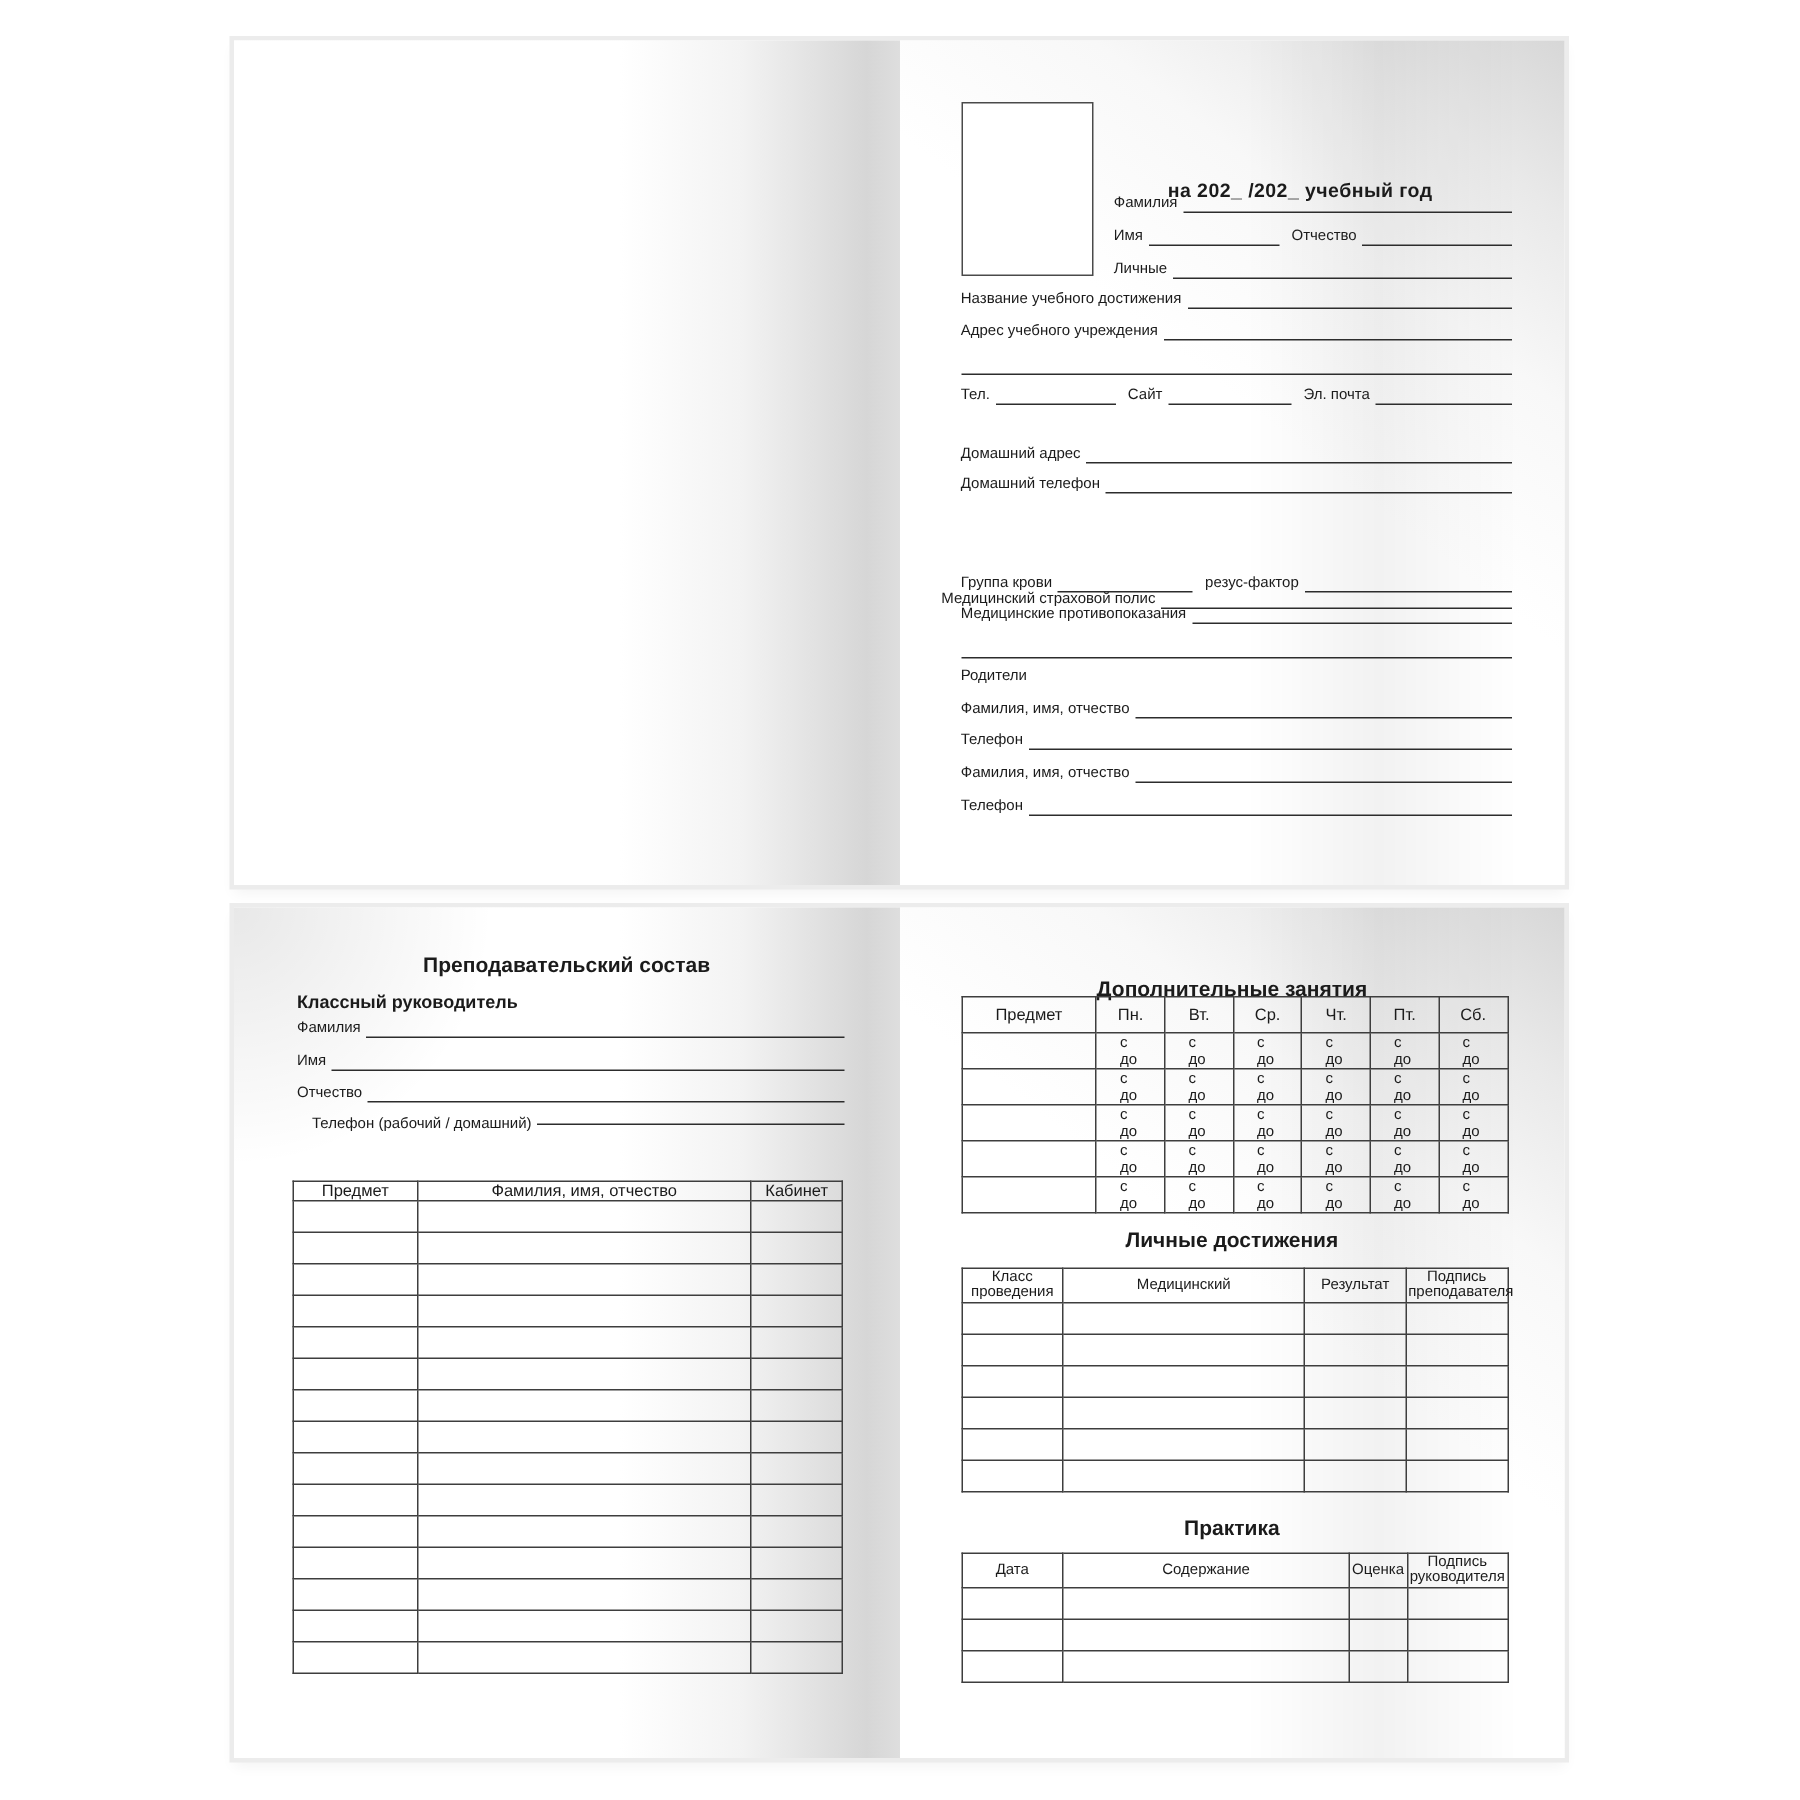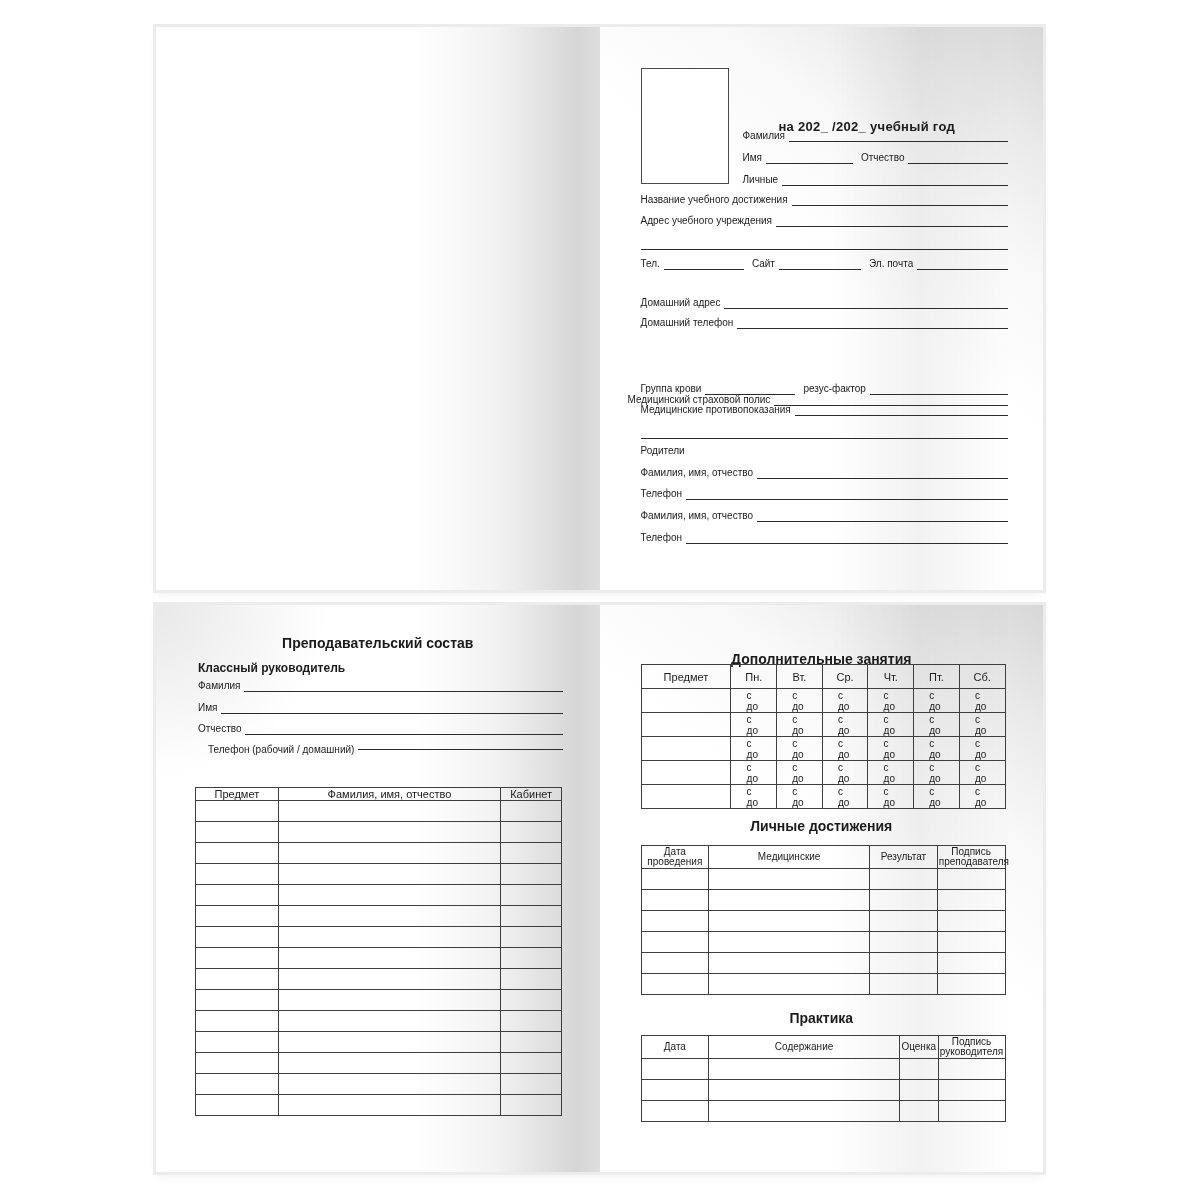--- a/index.html
+++ b/index.html
@@ -453,22 +453,22 @@
     <div class="sec-title" style="top:213px;">Личные достижения</div>
     <table class="tbl t-ach" style="top:240px;left:41px;width:365px;">
       <colgroup>
           <col style="width:18.6%">
           <col style="width:44.2%">
           <col style="width:18.6%">
           <col style="width:18.6%">
         </colgroup>
       <thead>
         <tr>
-          <th>Дата проведения</th>
-          <th>Медицинские</th>
+          <th>Класс проведения</th>
+          <th>Медицинский</th>
           <th>Результат</th>
           <th>Подпись преподавателя</th>
         </tr>
       </thead>
       <tbody>
         <tr>
           <td></td>
           <td></td>
           <td></td>
           <td></td>

